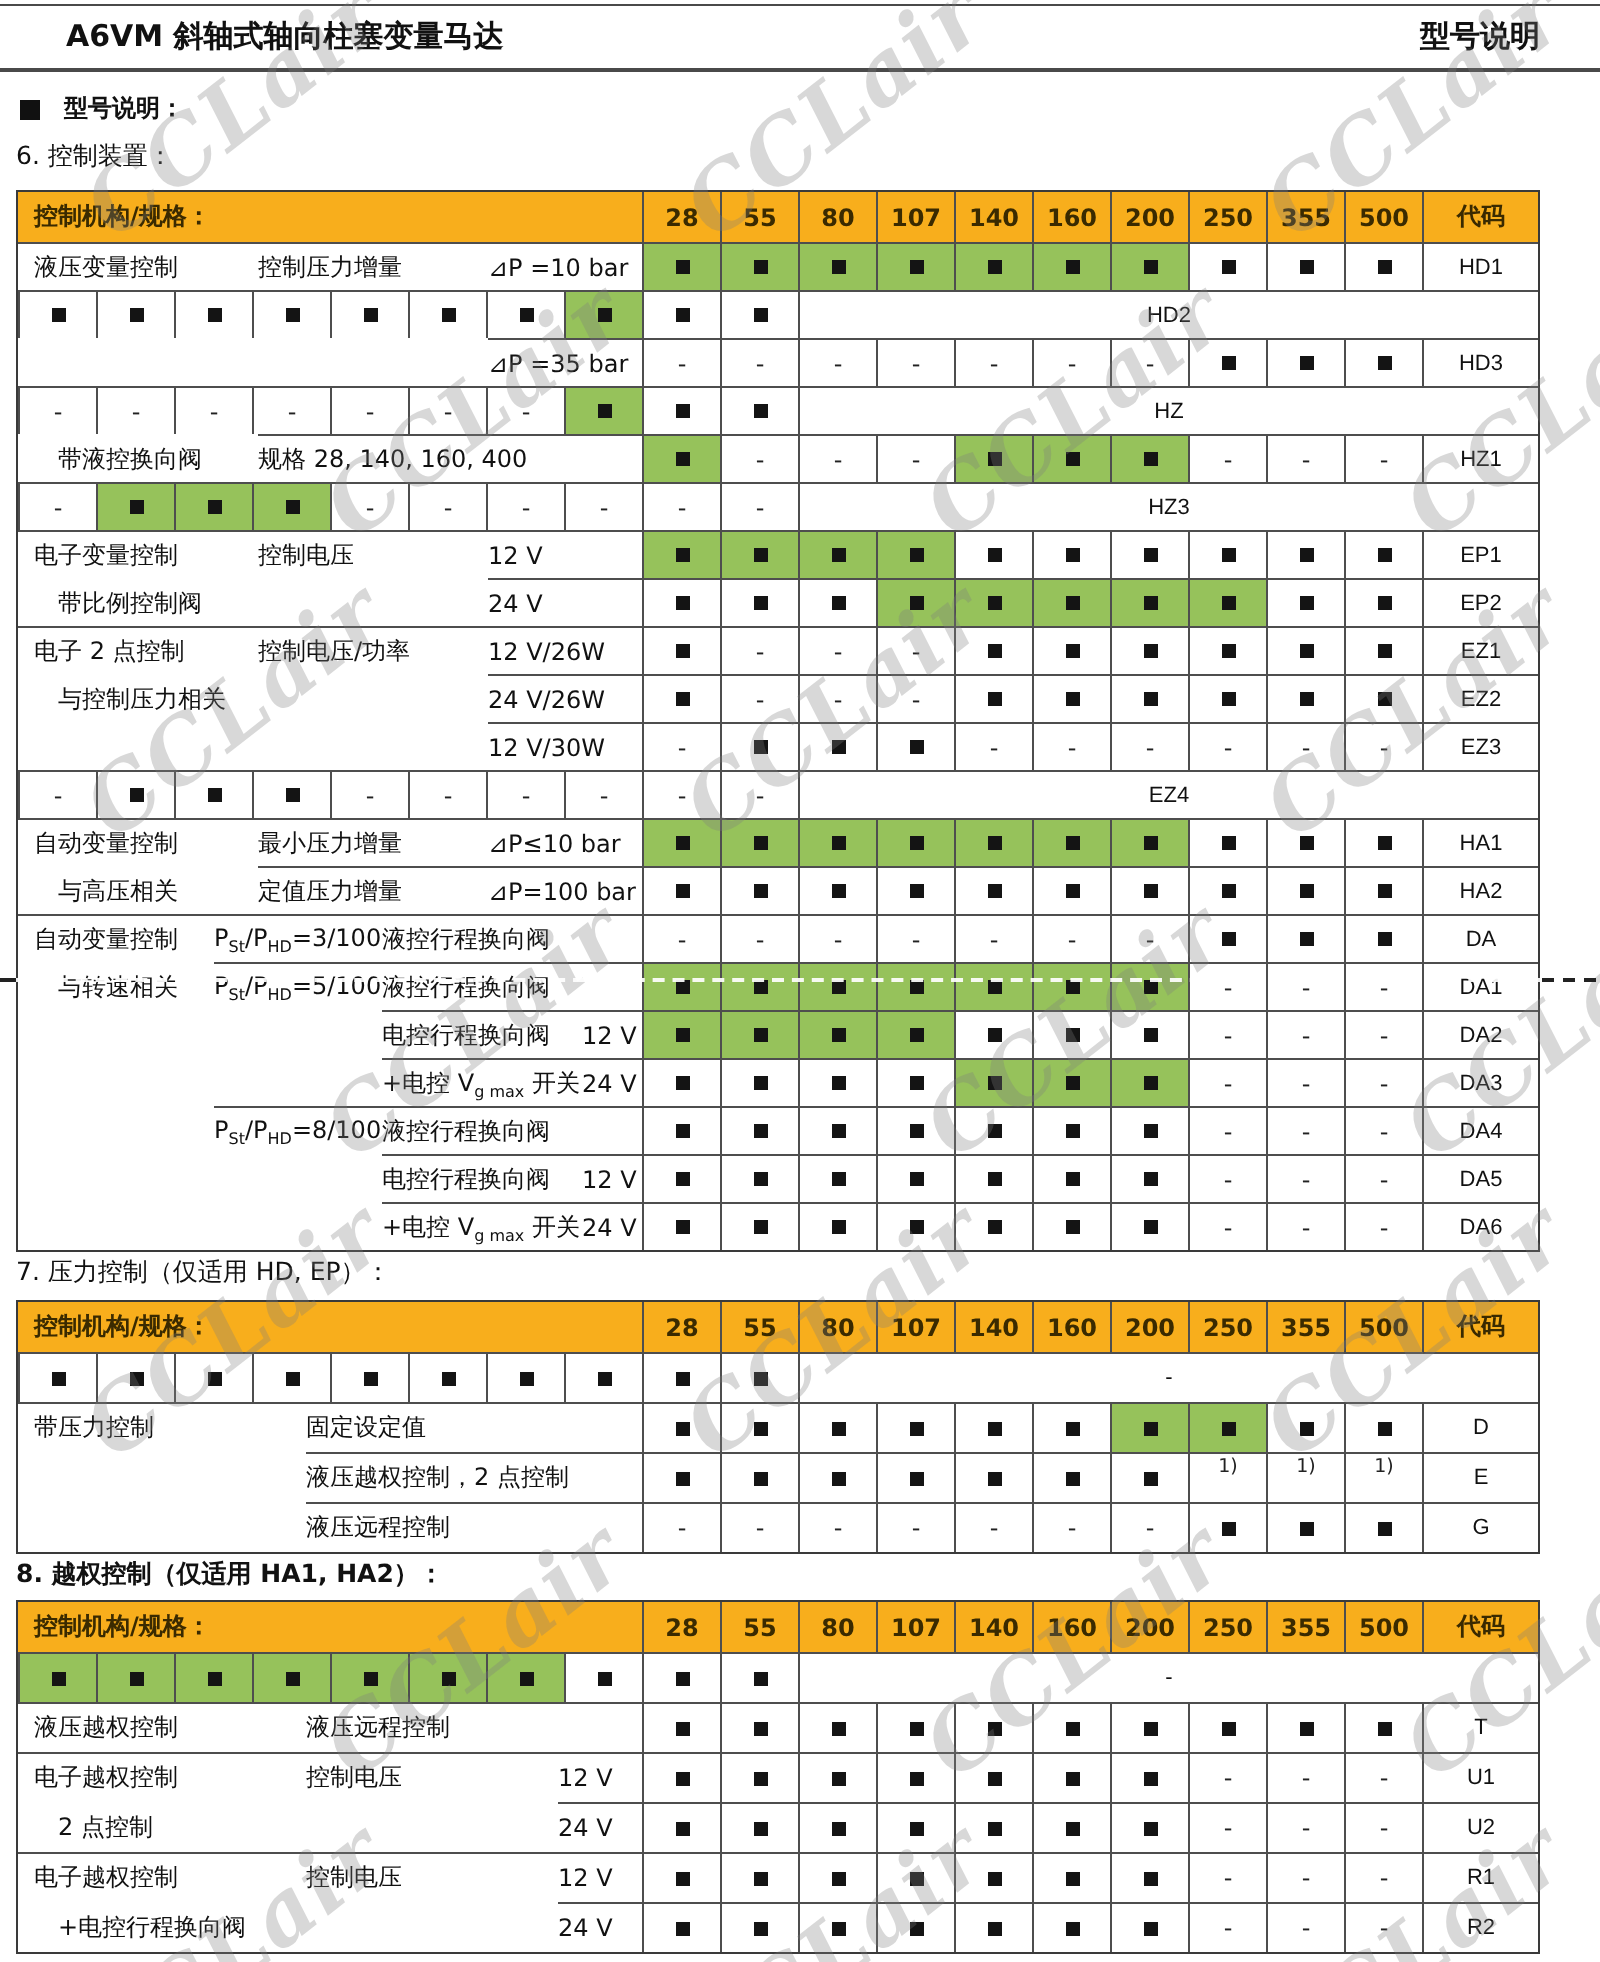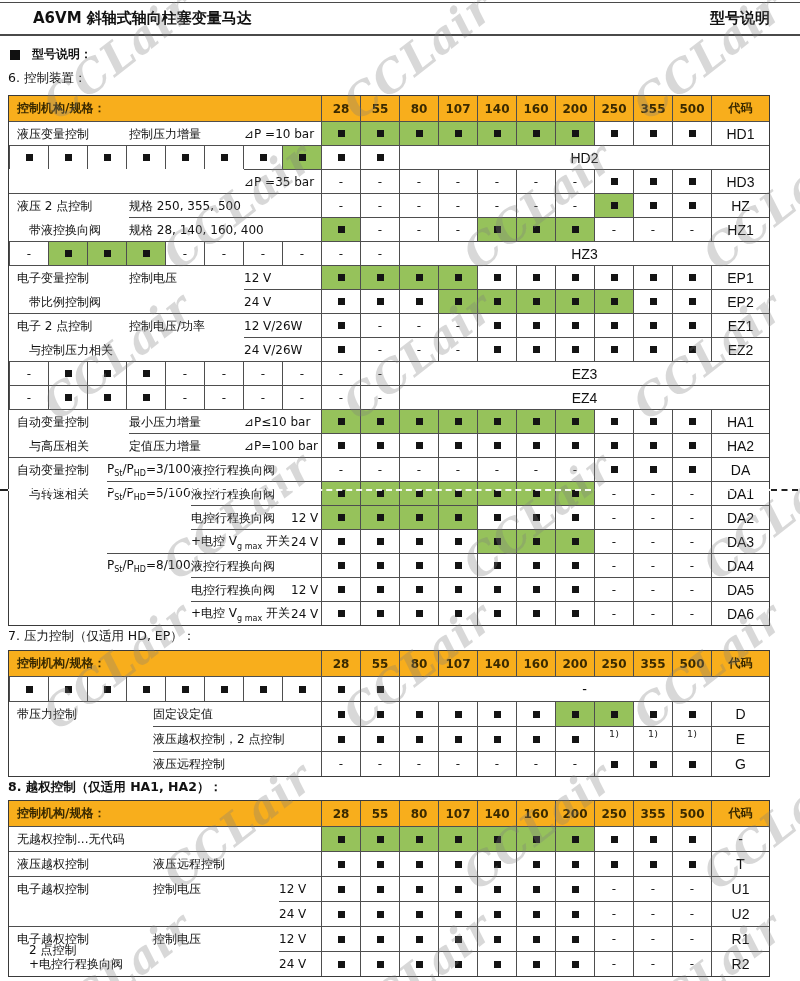--- a/index.html
+++ b/index.html
@@ -31,21 +31,21 @@
   #t7 .trow,#t8 .trow{height:25px;}
   .labels{width:312px;position:relative;box-sizing:border-box;border-top:1px solid transparent;}
   .labels.sepfull{border-top-color:#4e4e4e;}
   .psep{position:absolute;top:-1px;right:0;height:1px;background:#4e4e4e;}
   .slot{position:absolute;top:50%;transform:translateY(-50%);font-size:12px;white-space:nowrap;}
   .slot sub{font-size:8px;}
   .cell{width:39px;box-sizing:border-box;border-left:1px solid #4e4e4e;border-top:1px solid #4e4e4e;
         display:flex;align-items:center;justify-content:center;}
   .cell.green{background:#96C25B;}
   .code-cell{flex:1;box-sizing:border-box;border-left:1px solid #4e4e4e;border-top:1px solid #4e4e4e;
-        display:flex;align-items:center;justify-content:center;font-size:14px;
+        display:flex;align-items:center;justify-content:center;font-size:11px;
         font-family:"Liberation Sans",sans-serif;}
   .sq{width:7px;height:7px;background:#141414;display:inline-block;}
   .dash{font-size:12px;color:#222;line-height:1;}
   .fn{font-size:9.5px;color:#222;align-self:flex-start;margin-top:1px;}
   
   .wm-layer{position:absolute;inset:0;pointer-events:none;z-index:5;}
   .wm{position:absolute;font:italic bold 44px "DejaVu Serif","Liberation Serif",serif;
       color:rgba(125,125,125,0.30);transform:rotate(-38deg);letter-spacing:1px;white-space:nowrap;}
   
   .dash-line{position:absolute;top:489px;height:0;z-index:6;pointer-events:none;}
@@ -186,24 +186,20 @@
         </div>
         <div class="cell">
           <span class="sq"></span>
         </div>
         <div class="cell">
           <span class="sq"></span>
         </div>
         <div class="code-cell">HD3</div>
       </div>
       <div class="trow">
-        <div class="labels sepfull">
-          <span class="slot" style="left: 8px;">液压 2 点控制</span>
-          <span class="slot" style="left: 120px;">规格 250, 355, 500</span>
-        </div>
         <div class="cell">
           <span class="dash">-</span>
         </div>
         <div class="cell">
           <span class="dash">-</span>
         </div>
         <div class="cell">
           <span class="dash">-</span>
         </div>
         <div class="cell">
@@ -446,20 +442,24 @@
         </div>
         <div class="cell">
           <span class="sq"></span>
         </div>
         <div class="cell">
           <span class="sq"></span>
         </div>
         <div class="code-cell">EZ2</div>
       </div>
       <div class="trow">
+        <div class="labels">
+          <i class="psep" style="left: 235px;"></i>
+          <span class="slot" style="left: 235px;">12 V/30W</span>
+        </div>
         <div class="cell">
           <span class="dash">-</span>
         </div>
         <div class="cell">
           <span class="sq"></span>
         </div>
         <div class="cell">
           <span class="sq"></span>
         </div>
         <div class="cell">
@@ -1036,23 +1036,20 @@
         <div class="hcell">107</div>
         <div class="hcell">140</div>
         <div class="hcell">160</div>
         <div class="hcell">200</div>
         <div class="hcell">250</div>
         <div class="hcell">355</div>
         <div class="hcell">500</div>
         <div class="hcell code-h">代码</div>
       </div>
       <div class="trow">
-        <div class="labels sepfull">
-          <span class="slot" style="left: 8px;">无越权控制...无代码</span>
-        </div>
         <div class="cell green">
           <span class="sq"></span>
         </div>
         <div class="cell green">
           <span class="sq"></span>
         </div>
         <div class="cell green">
           <span class="sq"></span>
         </div>
         <div class="cell green">
@@ -1149,21 +1146,21 @@
           <span class="dash">-</span>
         </div>
         <div class="cell">
           <span class="dash">-</span>
         </div>
         <div class="code-cell">U1</div>
       </div>
       <div class="trow">
         <div class="labels">
           <i class="psep" style="left: 270px;"></i>
-          <span class="slot" style="left: 20px; margin-top: 36px;">2 点控制</span>
+          <span class="slot" style="left: 20px;">2 点控制</span>
           <span class="slot" style="left: 270px;">24 V</span>
         </div>
         <div class="cell">
           <span class="sq"></span>
         </div>
         <div class="cell">
           <span class="sq"></span>
         </div>
         <div class="cell">
           <span class="sq"></span>

